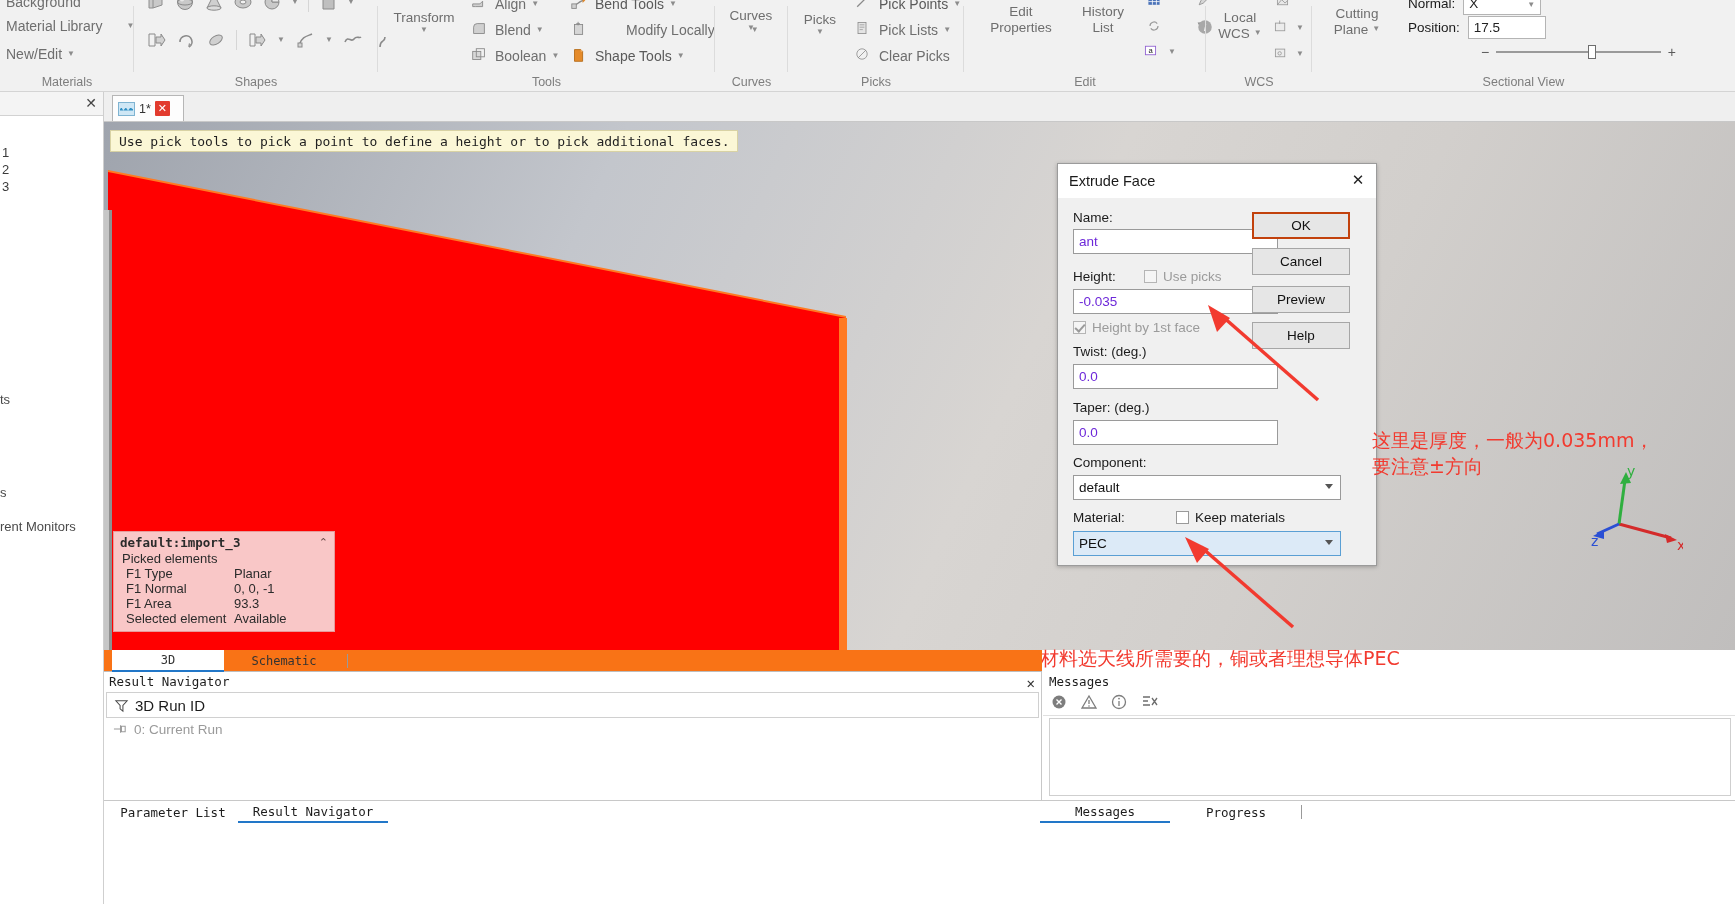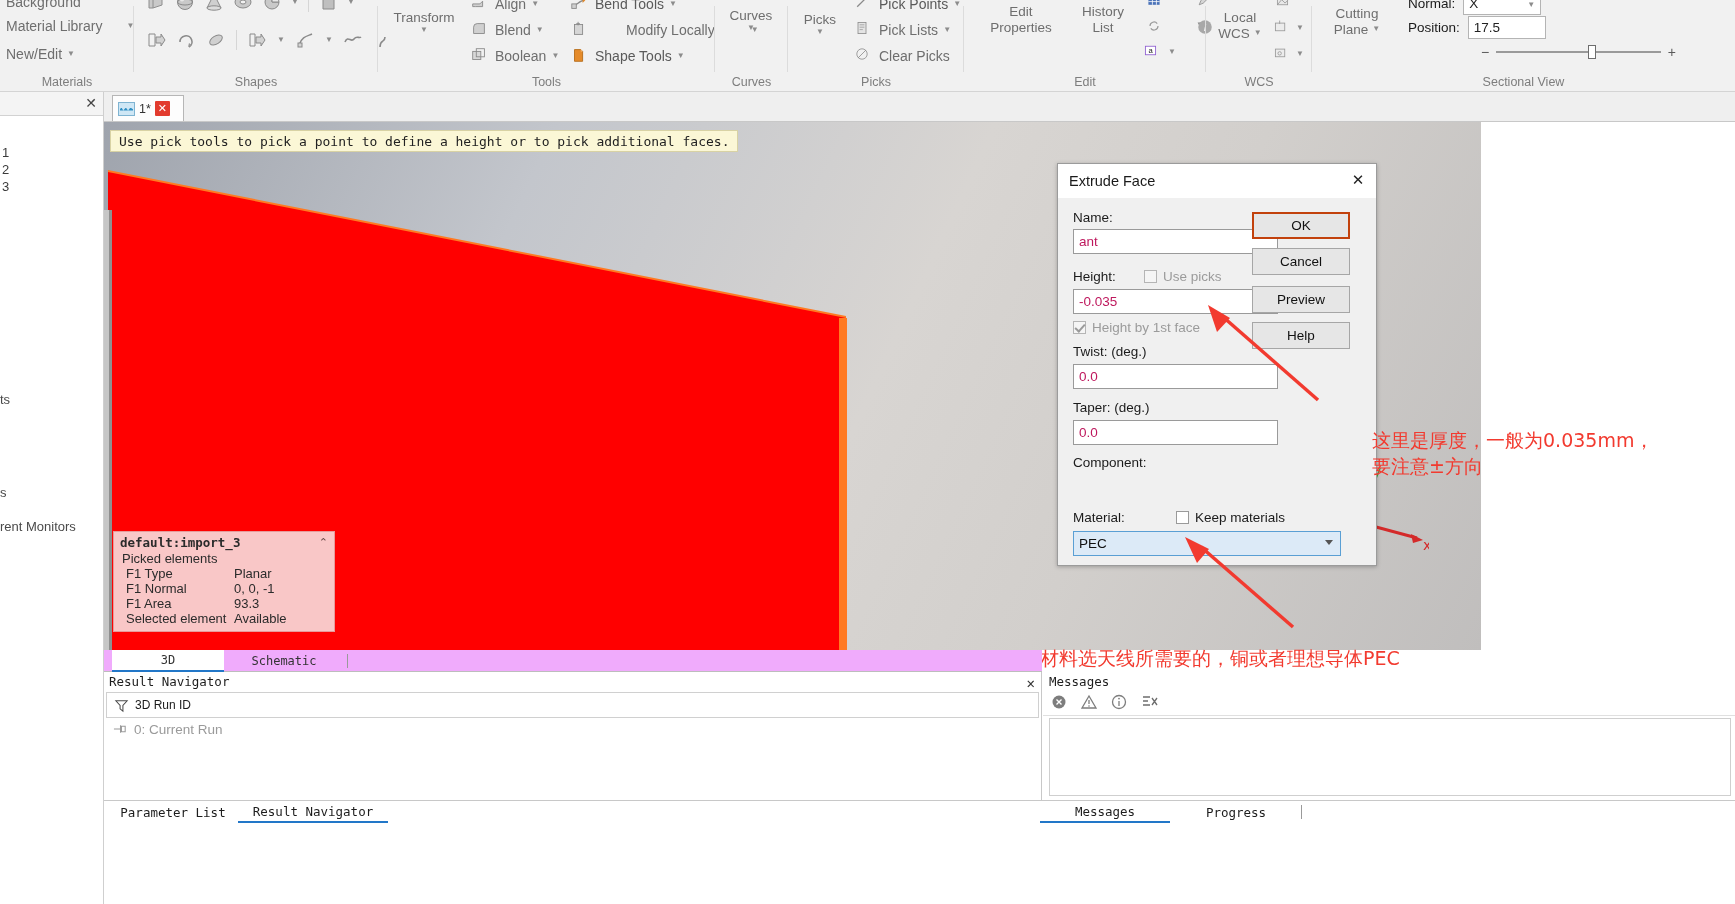--- a/index.html
+++ b/index.html
@@ -67,21 +67,21 @@
   .xbadge {
     width:15px; height:15px; background:#e23b2e; color:#fff; font-size:11px;
     display:flex; align-items:center; justify-content:center; border-radius:1px;
   }
   .wave { width:17px; height:14px; background:#cfe7f5; border:1px solid #7fb4d2; position:relative; }
   .wave:after{ content:""; position:absolute; left:1px; right:1px; top:5px; height:3px;
      background:linear-gradient(90deg,#2f8fc4,#2f8fc4); clip-path:polygon(0 50%,12% 0,25% 100%,45% 0,62% 100%,80% 0,100% 60%,100% 100%,0 100%);}
 
   
   #viewport {
-    position:absolute; left:104px; top:122px; width:1377px; height:528px;
+    position:absolute; left:104px; top:122px; width:1631px; height:528px;
     background:linear-gradient(115deg,#9fa4ad 0%,#c3c6cc 28%,#d8d5d2 55%,#d2cfcc 72%,#c0bebd 100%);
     overflow:hidden;
   }
   #hintbar {
     position:absolute; left:6px; top:8px; height:22px;
     background:#fbf7d6; border:1px solid #d8d2a4; padding:1px 8px;
     font-family:"DejaVu Sans Mono", monospace; font-size:13px; color:#222;
     display:flex; align-items:center; white-space:nowrap;
   }
   
@@ -133,21 +133,21 @@
   }
   #dlg .titlebar .t { font-size:14.5px; color:#1a1a1a; }
   #dlg .xbtn {
     position:absolute; right:6px; top:5px; width:24px; height:22px;
     display:flex; align-items:center; justify-content:center; font-size:15px; color:#222;
   }
   #dlg .body { position:absolute; left:0; top:34px; right:0; bottom:0; }
   .flabel { font-size:13.5px; color:#1b1b1b; }
   .ftext {
     width:205px; height:25px; background:#fff; border:1px solid #9a9a9a;
-    font-family:"Liberation Sans", sans-serif; font-size:13.5px; color:#be185d;
+    font-family:"Liberation Sans", sans-serif; font-size:13.5px; color:#6d28d9;
     padding:0 5px; line-height:23px;
   }
   .fsel {
     width:268px; height:25px; background:#fff; border:1px solid #9a9a9a;
     font-size:13.5px; color:#111; padding:0 5px; position:relative; line-height:23px;
   }
   .fsel.focus { background:#dceaf7; border:1px solid #5a9fd4; }
   .fsel .arw { position:absolute; right:7px; top:8px; width:0;height:0;
     border-left:4.5px solid transparent;border-right:4.5px solid transparent;border-top:5px solid #555; }
   .ckbox { width:13px;height:13px;border:1px solid #9a9a9a;background:#fff;display:inline-block;position:relative;flex:none;}
@@ -169,21 +169,21 @@
   
   .anno {
     position:absolute; color:#f23a2f; font-size:19px; line-height:1.35;
     font-family:"DejaVu Sans", sans-serif; white-space:nowrap;
   }
   .arrow { position:absolute; pointer-events:none; }
 
   
   #viewtabs {
     position:absolute; left:104px; top:650px; width:938px; height:22px;
-    background:#f0abfc; border-bottom:1px solid #bdbdbd;
+    background:#f97316; border-bottom:1px solid #bdbdbd;
   }
   .vtab {
     position:absolute; top:0; height:22px; display:flex; align-items:center; justify-content:center;
     font-family:"DejaVu Sans Mono", monospace; font-size:12px; color:#333;
   }
   .vtab.active { background:#fff; border-bottom:2px solid #2277c8; }
   #rnpanel {
     position:absolute; left:104px; top:672px; width:938px; height:128px;
     background:#fff; border-right:1px solid #c8c8c8;
   }
@@ -191,21 +191,21 @@
     height:20px; position:relative; font-family:"DejaVu Sans Mono", monospace;
     font-size:12.5px; color:#1d1d1d; padding-left:5px; line-height:20px;
     background:#fff;
   }
   #rnpanel .hdr .cls { position:absolute; right:6px; top:1px; font-size:14px; color:#333; }
   #rnpanel .colhdr {
     height:26px; border:1px solid #d0d0d0; background:#fff; display:flex; align-items:center;
     margin:0 2px;
   }
   #rnpanel .colhdr .fi { width:28px; display:flex; justify-content:center; }
-  #rnpanel .colhdr .ct { font-size:12px; color:#1b1b1b; }
+  #rnpanel .colhdr .ct { font-size:15px; color:#1b1b1b; }
   #rnpanel .row { display:flex; align-items:center; height:22px; padding-left:2px; }
   #rnpanel .row .ri { width:28px; display:flex; justify-content:center; color:#8a8a8a; font-size:11px;}
   #rnpanel .row .rt { font-size:13.5px; color:#9a9a9a; }
   #msgpanel {
     position:absolute; left:1043px; top:672px; width:692px; height:128px;
     background:#fff;
   }
   #msgpanel .hdr { height:20px; font-family:"DejaVu Sans Mono", monospace; font-size:12.5px; color:#1d1d1d; padding-left:6px; line-height:20px;}
   #msgpanel .tools {
     height:24px; display:flex; align-items:center; gap:14px; padding-left:8px;
@@ -662,20 +662,24 @@
       <span class="t dis">Height by 1st face</span>
     </div>
 
     <div style="position:absolute; left:15px; top:146px;" class="flabel">Twist: (deg.)</div>
     <div style="position:absolute; left:15px; top:166px;" class="ftext">0.0</div>
 
     <div style="position:absolute; left:15px; top:202px;" class="flabel">Taper: (deg.)</div>
     <div style="position:absolute; left:15px; top:222px;" class="ftext">0.0</div>
 
     <div style="position:absolute; left:15px; top:257px;" class="flabel">Component:</div>
+    <div style="position:absolute; left:15px; top:277px;" class="fsel">
+      <span>default</span>
+      <span class="arw"></span>
+    </div>
 
     <div style="position:absolute; left:15px; top:312px;" class="flabel">Material:</div>
     <div style="position:absolute; left:118px; top:312px;" class="ckrow">
       <span class="ckbox"></span>
       <span class="t">Keep materials</span>
     </div>
     <div style="position:absolute; left:15px; top:333px;" class="fsel focus">
       <span>PEC</span>
       <span class="arw"></span>
     </div>

